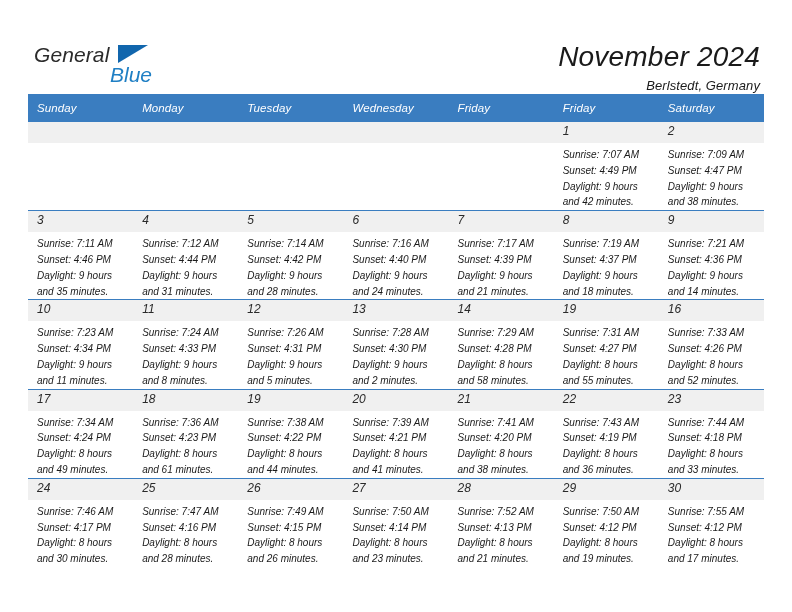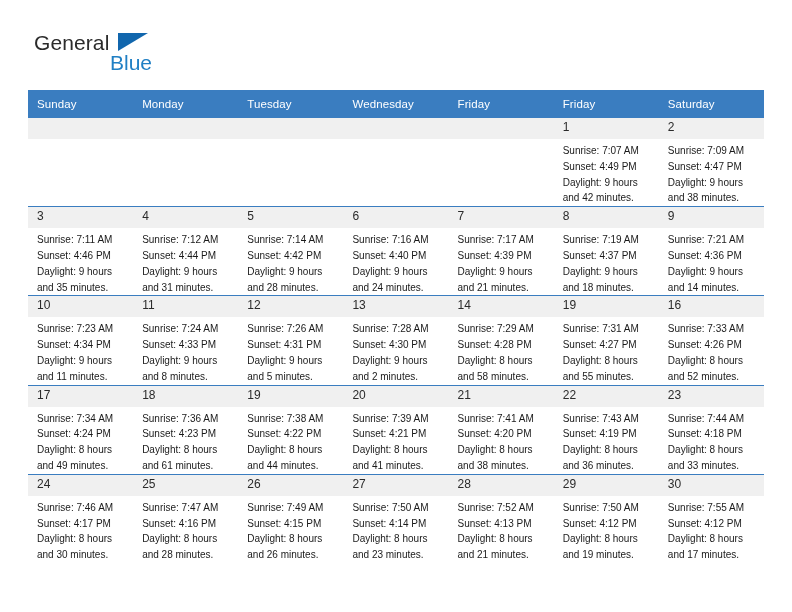--- a/index.html
+++ b/index.html
@@ -12,21 +12,22 @@
     height: 612px;
     font-family: "Liberation Sans", sans-serif;
     color: #1a1a1a;
     overflow: hidden;
   }
   .page {
     position: relative;
     width: 792px;
     height: 612px;
     box-sizing: border-box;
-    padding: 4px 28px;
+    padding: 16px 28px;
+    font-style: italic;
   }
 
   
   .header {
     display: flex;
     align-items: flex-start;
     justify-content: space-between;
     padding-top: 26px;
     height: 74px;
     box-sizing: border-box;
@@ -81,21 +82,21 @@
     color: #1a1a1a;
     margin-top: 7px;
     letter-spacing: .1px;
   }
 
   
   .calendar {
     width: 736px;
     border-collapse: collapse;
     table-layout: fixed;
-    margin-top: 12px;
+    margin-top: 4px;
   }
   .calendar th {
     background: #3a7dc0;
     color: #ffffff;
     font-weight: normal;
     font-size: 11.5px;
     text-align: left;
     padding: 5px 0 5px 9px;
     height: 17px;
     letter-spacing: .1px;
@@ -138,20 +139,22 @@
 
   <div class="header">
 
     <div class="brand">
       <span class="brand-general">General</span>
       <span class="brand-triangle"></span>
       <span class="brand-blue">Blue</span>
     </div>
 
     <div class="title-block">
+      <div class="cal-title">November 2024</div>
+      <div class="cal-subtitle">Berlstedt, Germany</div>
     </div>
 
   </div>
 
   <table class="calendar">
     <thead>
       <tr>
         <th>Sunday</th>
         <th>Monday</th>
         <th>Tuesday</th>

